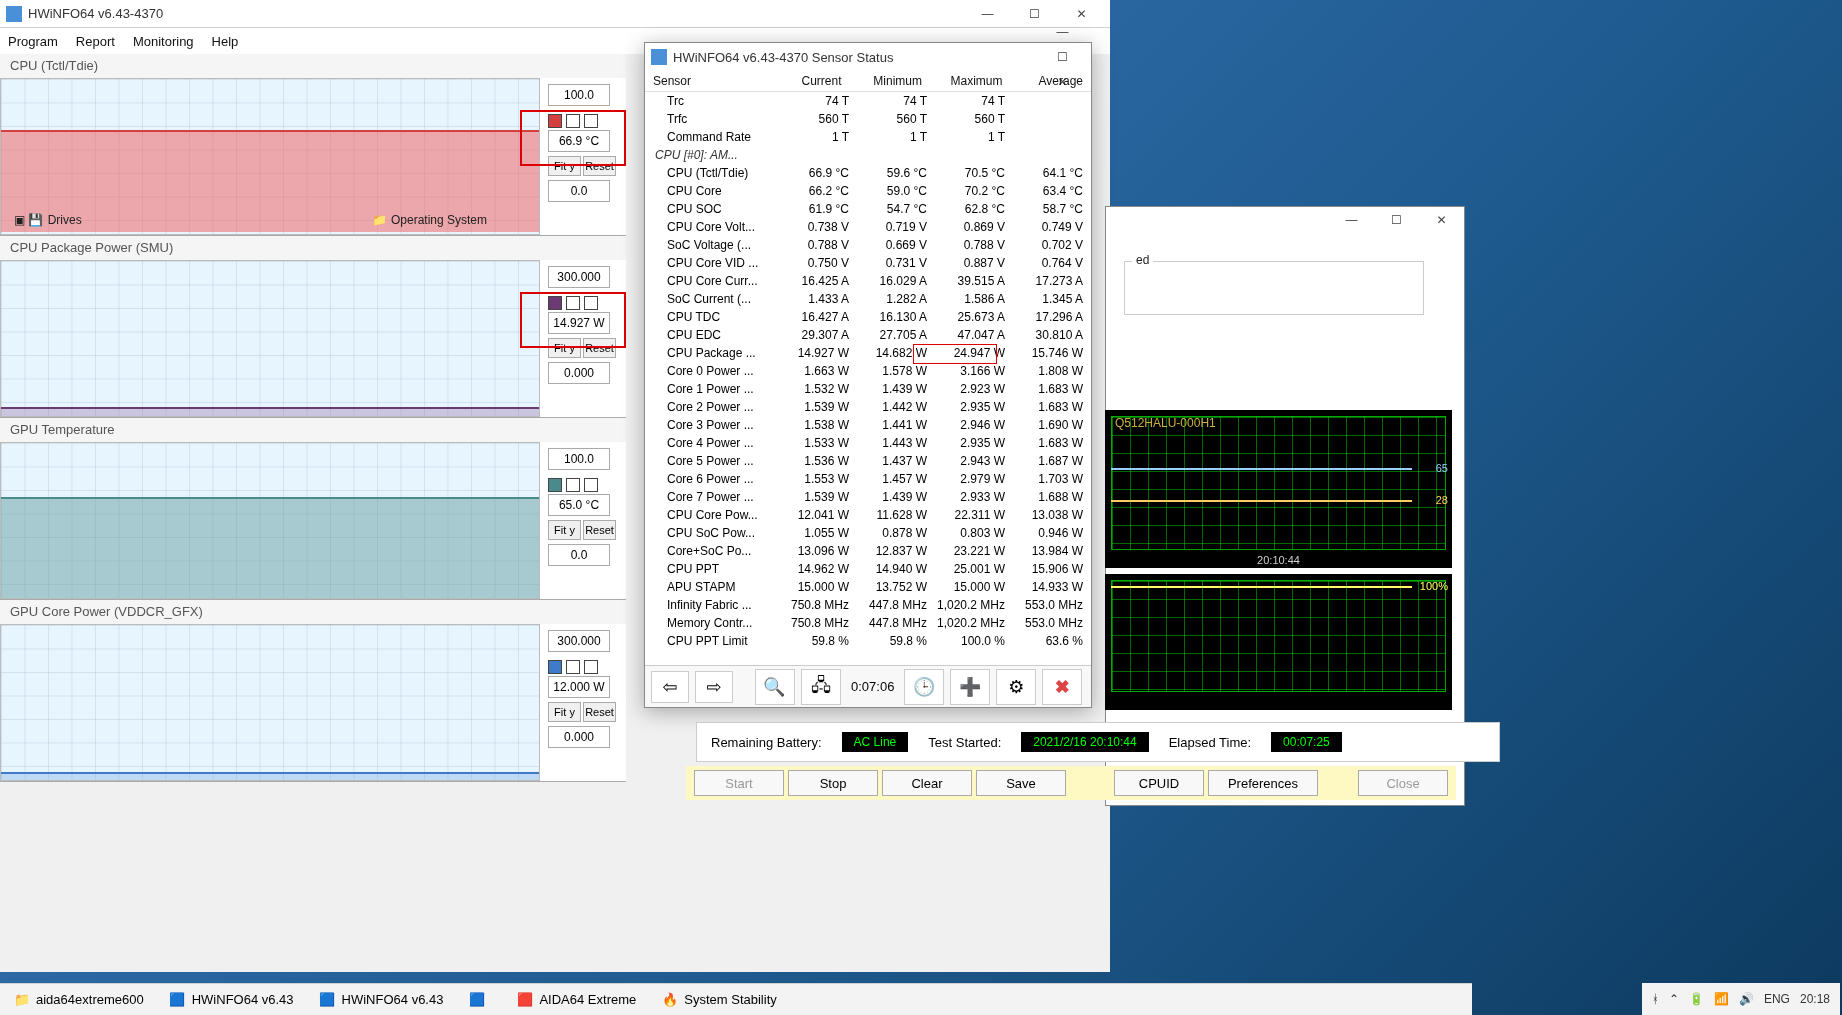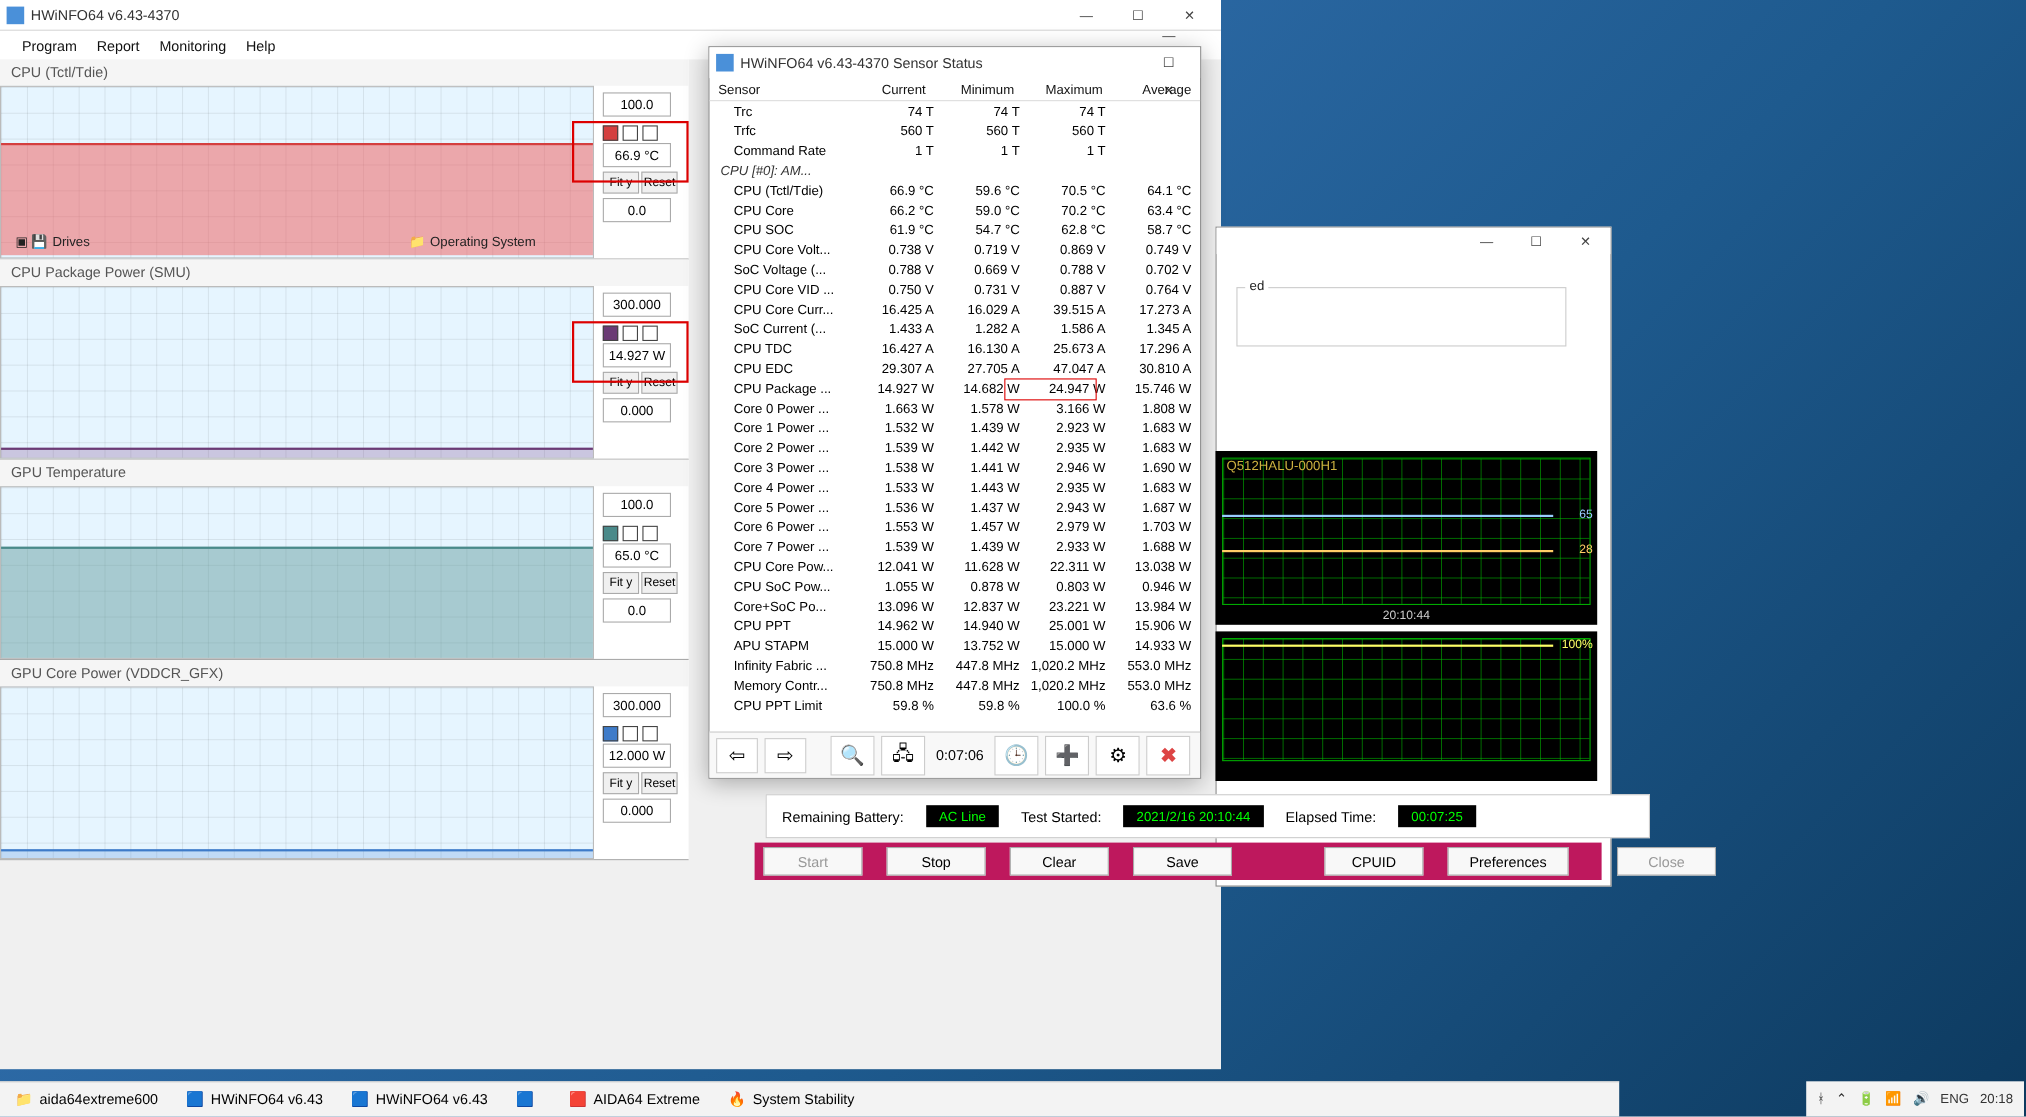--- a/index.html
+++ b/index.html
@@ -4,21 +4,21 @@
 <style>
 * { box-sizing: border-box; margin: 0; padding: 0; font-family: "Segoe UI", Tahoma, sans-serif; }
 body { width: 1842px; height: 1015px; background: linear-gradient(135deg, #1a4a7a 0%, #2e6ba8 30%, #1e5a8e 60%, #0d3a5f 100%); overflow: hidden; position: relative; color: #000; }
 
 
 .hwinfo-main { position:absolute; left:0; top:0; width:1110px; height:972px; background:#f0f0f0; }
 .titlebar { height:28px; background:#fff; border-bottom:1px solid #d0d0d0; display:flex; align-items:center; padding:0 6px; font-size:13px; color:#333; }
 .titlebar .icon { width:16px; height:16px; background:#4a90d9; margin-right:6px; }
 .titlebar .winbtns { margin-left:auto; display:flex; gap:2px;}
 .winbtn { width:45px; height:25px; display:flex; align-items:center; justify-content:center; font-size:12px; color:#444;}
-.menubar { height:26px; display:flex; align-items:center; gap:18px; padding:0 20px; font-size:13px; color:#111; background:#fff; }
+.menubar { height:26px; display:flex; align-items:center; gap:18px; padding:0 8px; font-size:13px; color:#111; background:#fff; }
 
 .graph-row { height:182px; position:relative; background:#fff; border-bottom:1px solid #aaa; }
 .graph-title { position:absolute; left:0; top:0; right:0; height:24px; background:#f5f5f5; color:#555; font-size:13px; padding:4px 10px; }
 .graph-area { position:absolute; left:0; top:24px; width:540px; bottom:0; background:#e6f5ff; border:1px solid #bbb; }
 .grid { position:absolute; inset:0; background-image:
    linear-gradient(to right, rgba(0,0,0,.08) 1px, transparent 1px),
    linear-gradient(to bottom, rgba(0,0,0,.08) 1px, transparent 1px);
    background-size: 23.5px 23.5px; }
 .seriesfill { position:absolute; left:0; right:0; }
 .s-red { background:rgba(239,102,102,.55); border-top:2px solid #d43f3f; }
@@ -65,21 +65,21 @@
    linear-gradient(to right, rgba(0,180,0,.6) 1px, transparent 1px),
    linear-gradient(to bottom, rgba(0,180,0,.6) 1px, transparent 1px);
    background-size: 18px 18px; border:1px solid #0a0; }
 .chartlabel { position:absolute; top:6px; left:10px; color:#ccb040; font-size:12px; }
 .chartval { position:absolute; right:4px; color:#fff; font-size:11px; }
 .chartts { position:absolute; bottom:2px; left:50%; transform:translateX(-50%); color:#ccc; font-size:11px; }
 .chartline { position:absolute; left:6px; right:40px; height:2px; }
 
 .status-row { position:absolute; left:696px; top:722px; width:804px; height:40px; background:#fff; border:1px solid #ccc; display:flex; align-items:center; gap:20px; padding:0 14px; font-size:13px; }
 .status-pill { background:#000; color:#0f0; padding:3px 12px; font-size:12px; }
-.button-row { position:absolute; left:686px; top:766px; width:770px; height:34px; display:flex; gap:22px; padding:4px 8px; background:#be185d; }
+.button-row { position:absolute; left:686px; top:766px; width:770px; height:34px; display:flex; gap:4px; padding:4px 8px; background:#fef9c3; }
 .btn { flex:0 0 90px; height:26px; border:1px solid #aaa; background:#f8f8f8; font-size:13px; display:flex; align-items:center; justify-content:center; }
 .btn.wide{flex:0 0 110px;}
 .btn.dis{color:#999;}
 
 
 .taskbar { position:absolute; left:0; bottom:0; width:1472px; height:32px; background:#f3f3f3; display:flex; align-items:center; padding:0 6px; gap:16px; font-size:13px; border-top:1px solid #d0d0d0;}
 .tbitem { display:flex; align-items:center; gap:6px; padding:0 8px; height:100%; }
 .tbitem .ic { width:16px; height:16px; background:#f5b300; }
 .tray { position:absolute; right:2px; bottom:0; height:32px; display:flex; align-items:center; gap:10px; padding:0 10px; font-size:12px; background:#f3f3f3;}
 .tray span { color:#333; }

